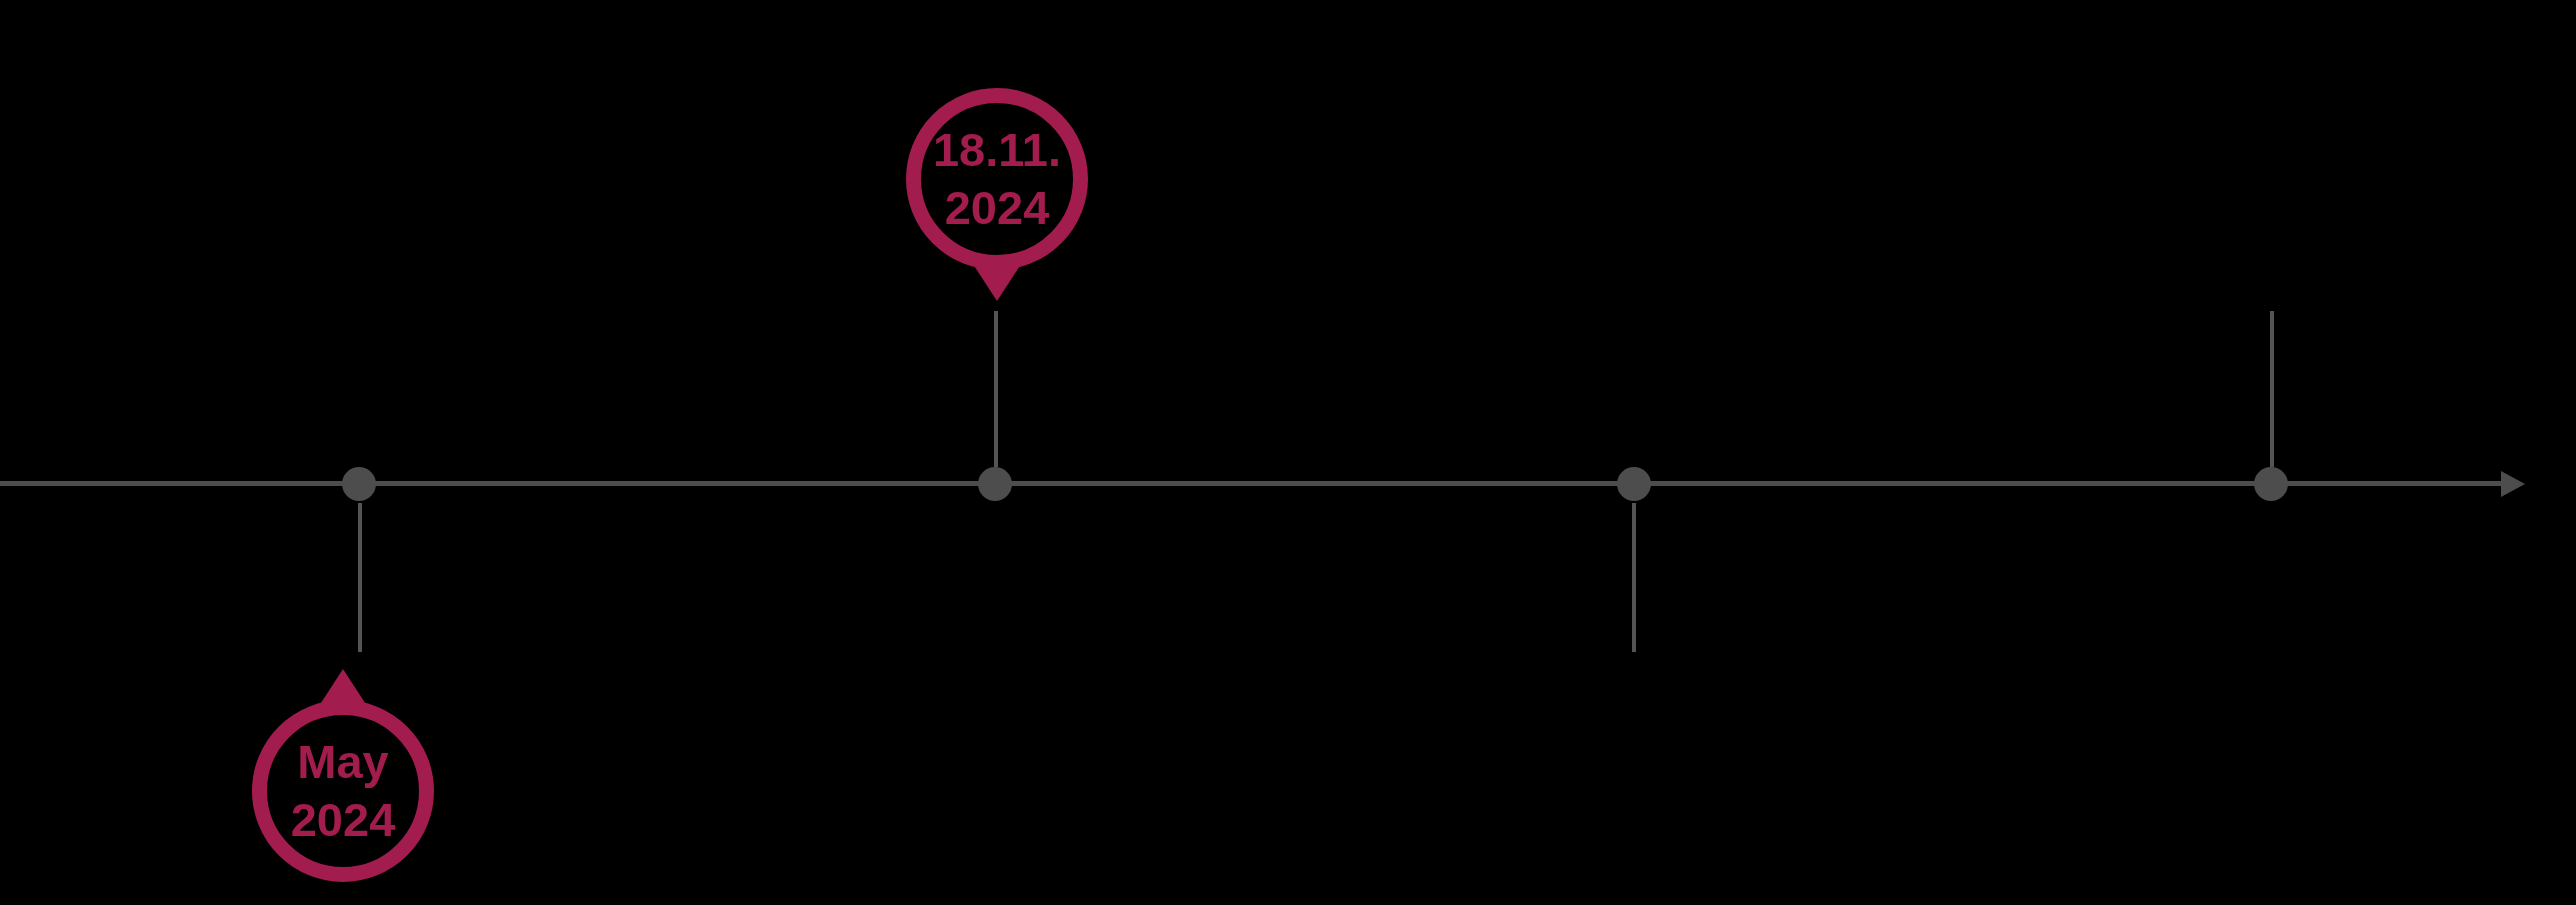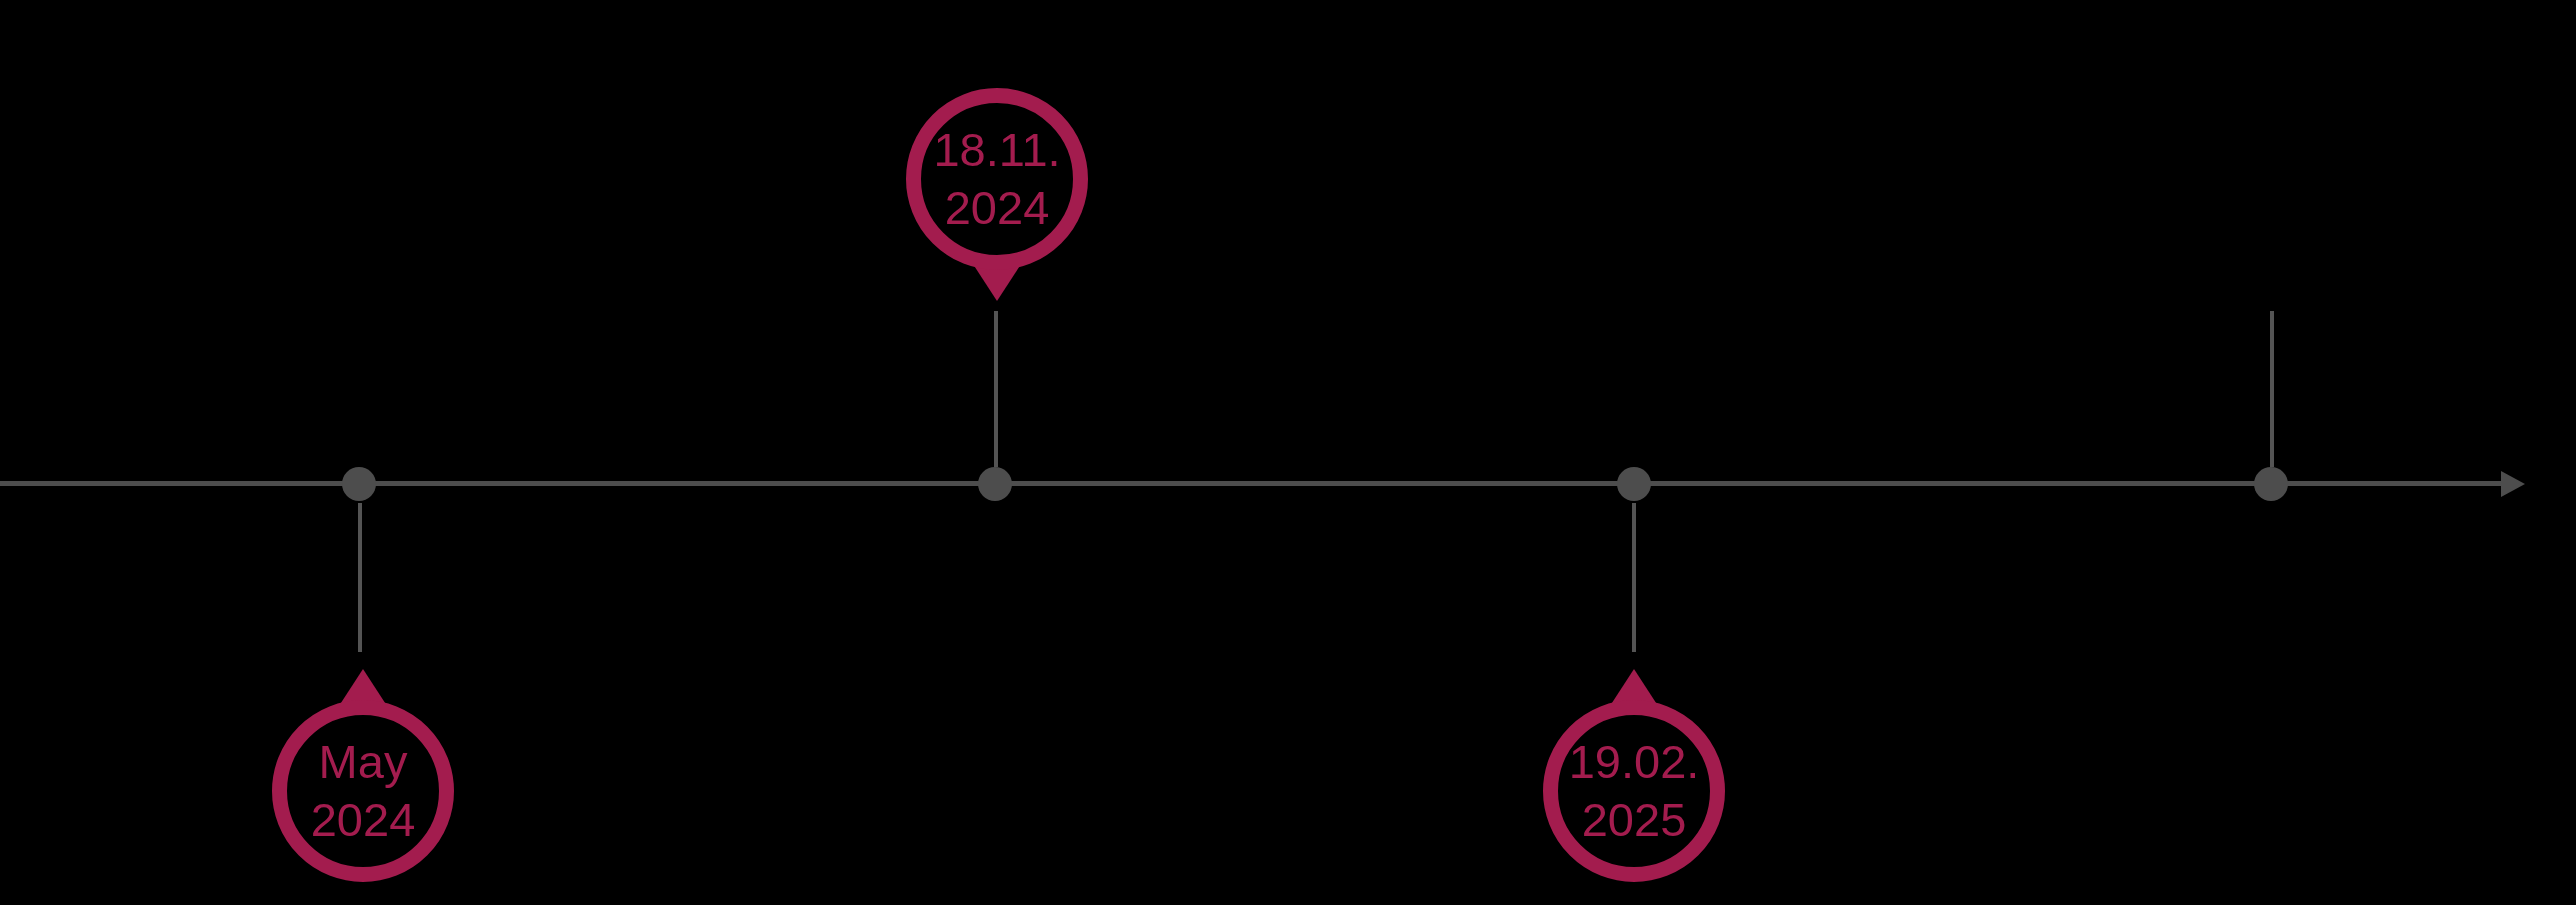--- a/index.html
+++ b/index.html
@@ -57,21 +57,21 @@
   .conn-1 { left: 358px;  top: 503px; height: 149px; }
   .conn-2 { left: 994px; top: 311px; height: 156px; }
   .conn-3 { left: 1632px; top: 503px; height: 149px; }
   .conn-4 { left: 2270px; top: 311px; height: 156px; }
   
   .badge {
     position: absolute;
     width: 182px;
     height: 182px;
   }
-  .b1 { left: 272px;  top: 700px; }
+  .b1 { left: 252px;  top: 700px; }
   .b2 { left: 906px; top: 88px; }
   .b3 { left: 1543px; top: 700px; }
   .b4 { left: 2179px; top: 88px; }
   .ring {
     position: absolute;
     left: 0;
     top: 0;
     width: 182px;
     height: 182px;
     box-sizing: border-box;
@@ -79,21 +79,21 @@
     border-radius: 50%;
     display: flex;
     flex-direction: column;
     align-items: center;
     justify-content: center;
     z-index: 2;
   }
   .date-line {
     font-size: 47px;
     line-height: 58px;
-    font-weight: normal;
+    font-weight: bold;
     color: var(--accent, #A31C4E);
     white-space: nowrap;
     text-align: center;
   }
   .pointer {
     position: absolute;
     left: 50%;
     transform: translateX(-50%);
     width: 0;
     height: 0;
@@ -139,23 +139,16 @@
   </div>
 
   <div class="badge b2">
     <div class="pointer pointer-down"></div>
     <div class="ring">
       <div class="date-line">18.11.</div>
       <div class="date-line">2024</div>
     </div>
   </div>
 
-  <div class="badge b3">
-    <div class="pointer pointer-up"></div>
-    <div class="ring">
-      <div class="date-line">19.02.</div>
-      <div class="date-line">2025</div>
-    </div>
-  </div>
 
 
 </div>
 
 
 </body></html>

